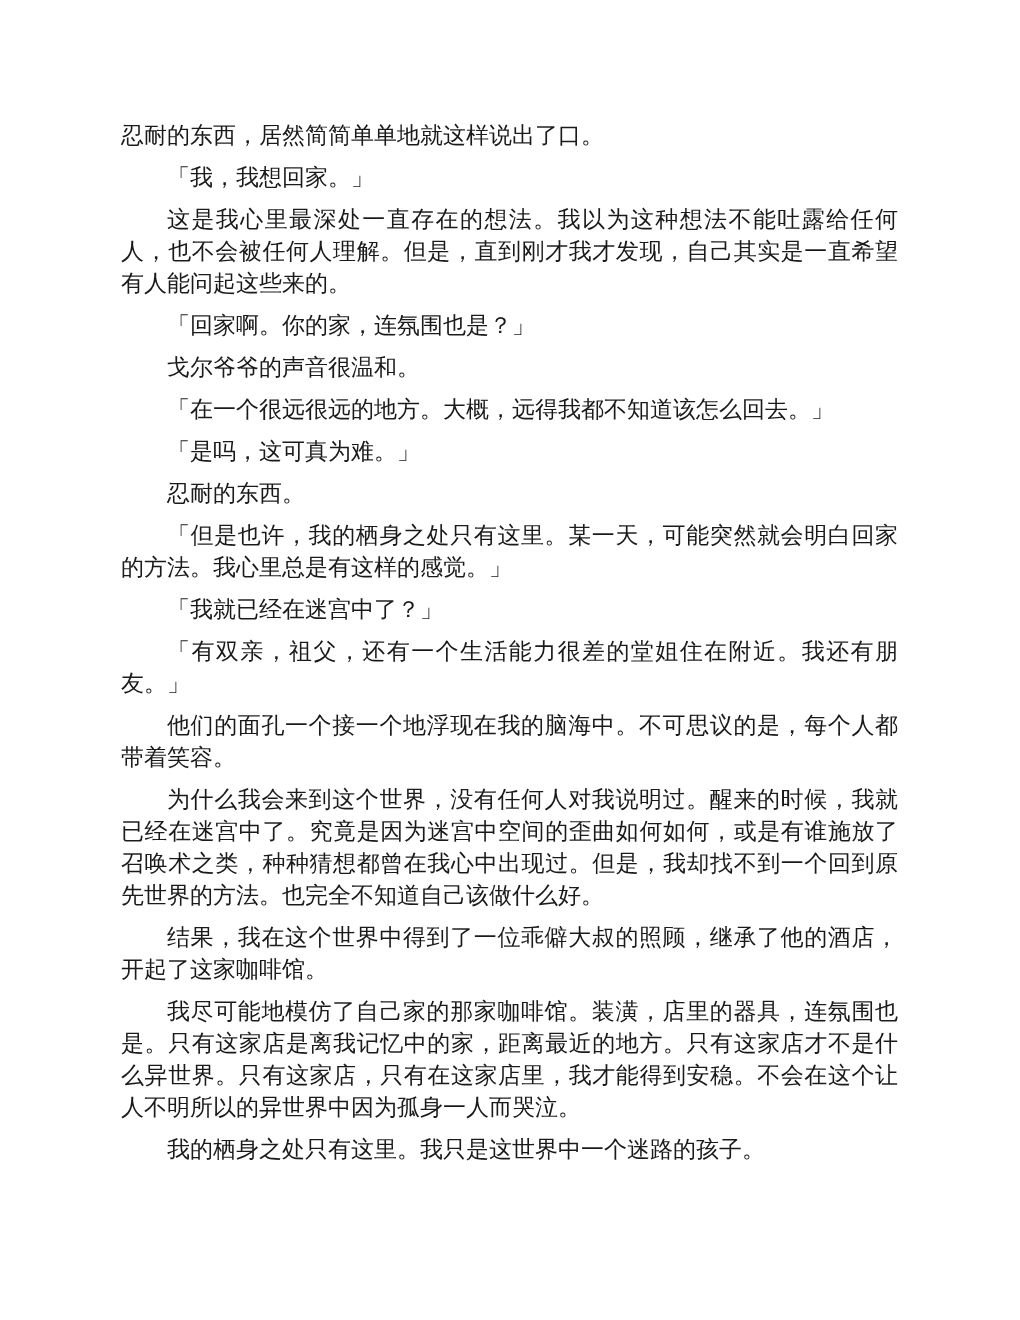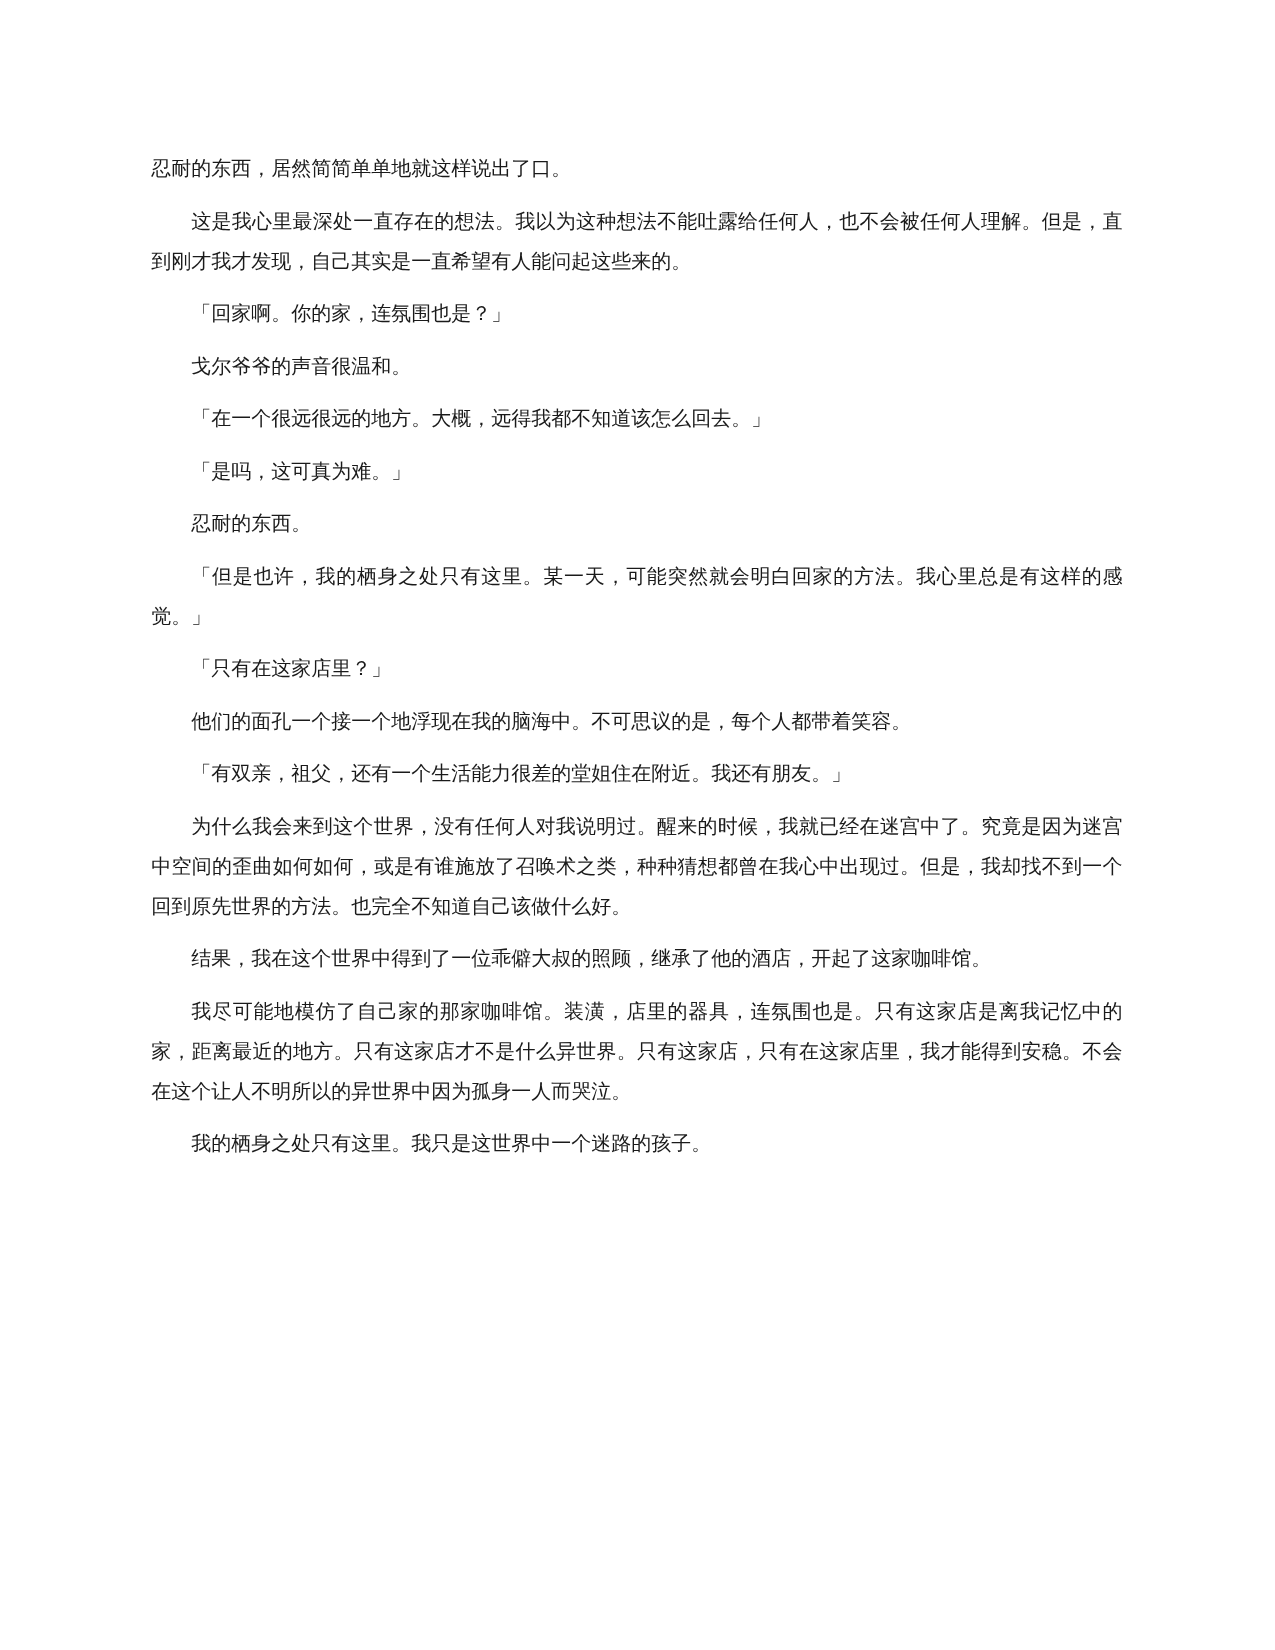--- a/index.html
+++ b/index.html
@@ -13,21 +13,21 @@
     position: relative;
     overflow: hidden;
     font-family: "Liberation Serif", "DejaVu Serif", serif;
   }
   .page-text {
     position: absolute;
     left: 121px;
     top: 120px;
     width: 777px;
     color: #1a1a1a;
-    font-size: 16px;
+    font-size: 23px;
     line-height: 32px;
     text-align: justify;
     text-justify: inter-ideograph;
   }
   .para {
     margin: 0 0 10px 0;
     text-indent: 2em;
     word-break: break-all;
   }
   .para.continuation {
@@ -35,27 +35,28 @@
   }
   .para:last-child {
     margin-bottom: 0;
   }
 </style>
 </head>
 <body>
 
 <div class="page-text">
   <p class="para continuation">忍耐的东西，居然简简单单地就这样说出了口。</p>
+  <p class="para">「我，我想回家。」</p>
   <p class="para">这是我心里最深处一直存在的想法。我以为这种想法不能吐露给任何人，也不会被任何人理解。但是，直到刚才我才发现，自己其实是一直希望有人能问起这些来的。</p>
   <p class="para">「回家啊。你的家，连氛围也是？」</p>
   <p class="para">戈尔爷爷的声音很温和。</p>
   <p class="para">「在一个很远很远的地方。大概，远得我都不知道该怎么回去。」</p>
   <p class="para">「是吗，这可真为难。」</p>
   <p class="para">忍耐的东西。</p>
   <p class="para">「但是也许，我的栖身之处只有这里。某一天，可能突然就会明白回家的方法。我心里总是有这样的感觉。」</p>
-  <p class="para">「只有在这家店里？」</p>
+  <p class="para">「我就已经在迷宫中了？」</p>
+  <p class="para">「有双亲，祖父，还有一个生活能力很差的堂姐住在附近。我还有朋友。」</p>
   <p class="para">他们的面孔一个接一个地浮现在我的脑海中。不可思议的是，每个人都带着笑容。</p>
-  <p class="para">「有双亲，祖父，还有一个生活能力很差的堂姐住在附近。我还有朋友。」</p>
   <p class="para">为什么我会来到这个世界，没有任何人对我说明过。醒来的时候，我就已经在迷宫中了。究竟是因为迷宫中空间的歪曲如何如何，或是有谁施放了召唤术之类，种种猜想都曾在我心中出现过。但是，我却找不到一个回到原先世界的方法。也完全不知道自己该做什么好。</p>
   <p class="para">结果，我在这个世界中得到了一位乖僻大叔的照顾，继承了他的酒店，开起了这家咖啡馆。</p>
   <p class="para">我尽可能地模仿了自己家的那家咖啡馆。装潢，店里的器具，连氛围也是。只有这家店是离我记忆中的家，距离最近的地方。只有这家店才不是什么异世界。只有这家店，只有在这家店里，我才能得到安稳。不会在这个让人不明所以的异世界中因为孤身一人而哭泣。</p>
   <p class="para">我的栖身之处只有这里。我只是这世界中一个迷路的孩子。</p>
 </div>
 
 </body></html>

